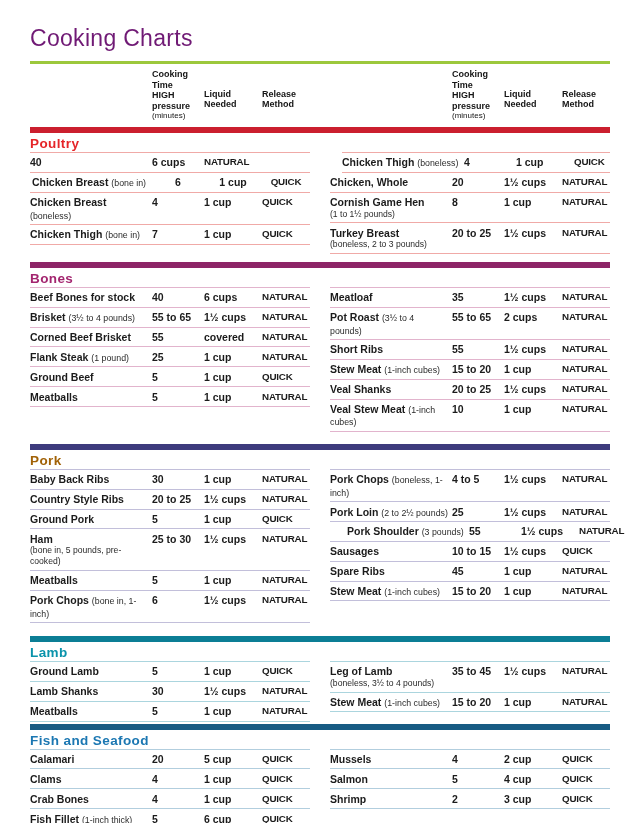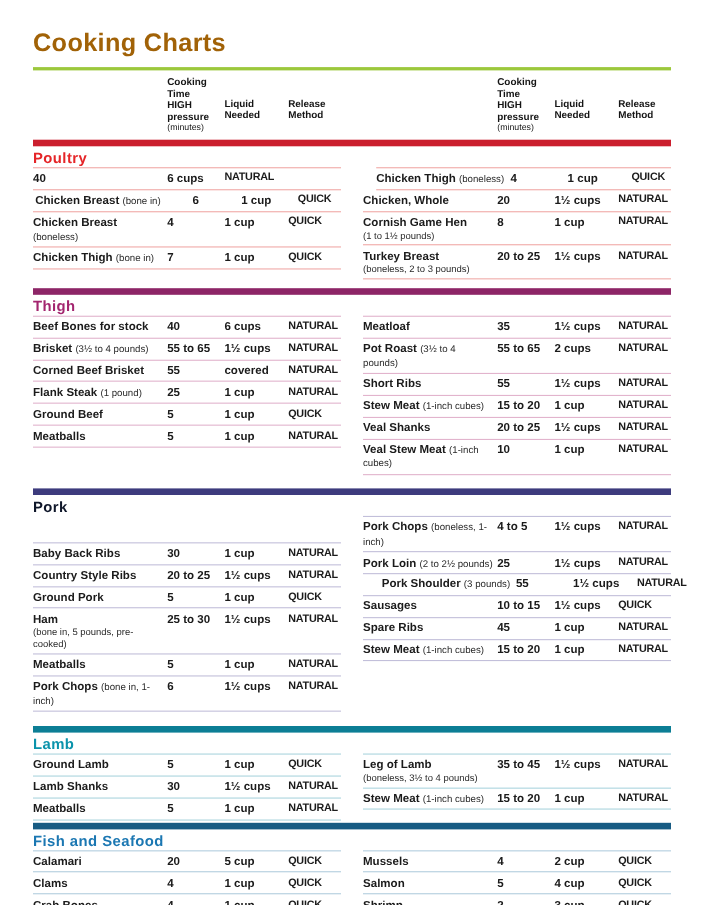--- a/index.html
+++ b/index.html
@@ -6,22 +6,22 @@
   html, body { margin: 0; padding: 0; background: #ffffff; }
   body {
     width: 640px; height: 823px; overflow: hidden;
     font-family: "Liberation Sans", sans-serif;
     -webkit-font-smoothing: antialiased;
   }
   .page { padding: 25px 30px 0 30px; width: 640px; }
 
   h1.page-title {
     margin: 0 0 9px 0;
-    font-size: 23px; font-weight: bold; letter-spacing: 0.3px;
-    color: #a16207;
+    font-size: 23px; font-weight: normal; letter-spacing: 0.3px;
+    color: #701a75;
   }
   .title-rule { width: 580px; height: 3px; background: #9cc83c; margin-bottom: 5px; }
 
   
   .halves { display: grid; grid-template-columns: 280px 280px; column-gap: 20px; align-items: start; }
 
   
   .header-band { margin-bottom: 6px; }
   .hdr-grid { display: grid; grid-template-columns: 122px 52px 58px 48px; align-items: end; }
   .hdr-cell { font-size: 9px; font-weight: bold; color: #151515; line-height: 1.18; }
@@ -155,21 +155,21 @@
                 <div class="c-release">NATURAL</div>
               </div>
             </div>
           </div>
         </div>
       </div>
       <div class="section">
         <div class="sec-bar m1" style="background: rgb(141, 37, 103);"></div>
         <div class="halves">
           <div class="col-left">
-            <h2 class="sec-title" style="color: rgb(163, 37, 111);">Thigh</h2>
+            <h2 class="sec-title" style="color: rgb(163, 37, 111);">Bones</h2>
             <div class="tbl">
               <div class="trow first" style="border-bottom-color: rgb(226, 180, 205); border-top-color: rgb(226, 180, 205);">
                 <div class="c-item"><span class="item-text">Beef Bones for stock</span></div>
                 <div class="c-time">40</div>
                 <div class="c-liquid">6 cups</div>
                 <div class="c-release">NATURAL</div>
               </div>
               <div class="trow" style="border-bottom-color: rgb(226, 180, 205);">
                 <div class="c-item"><span class="item-text">Brisket</span> <span class="note">(3½ to 4 pounds)</span></div>
                 <div class="c-time">55 to 65</div>
@@ -241,23 +241,23 @@
                 <div class="c-release">NATURAL</div>
               </div>
             </div>
           </div>
         </div>
       </div>
       <div class="section">
         <div class="sec-bar m2" style="background: rgb(61, 59, 125);"></div>
         <div class="halves">
           <div class="col-left">
-            <h2 class="sec-title" style="color: #0f172a;">Pork</h2>
+            <h2 class="sec-title" style="color: #a16207;">Pork</h2>
             <div class="tbl">
-              <div class="trow first" style="border-bottom-color: rgb(194, 191, 218); border-top-color: rgb(194, 191, 218); margin-top: 24px;">
+              <div class="trow first" style="border-bottom-color: rgb(194, 191, 218); border-top-color: rgb(194, 191, 218);">
                 <div class="c-item"><span class="item-text">Baby Back Ribs</span></div>
                 <div class="c-time">30</div>
                 <div class="c-liquid">1 cup</div>
                 <div class="c-release">NATURAL</div>
               </div>
               <div class="trow" style="border-bottom-color: rgb(194, 191, 218);">
                 <div class="c-item"><span class="item-text">Country Style Ribs</span></div>
                 <div class="c-time">20 to 25</div>
                 <div class="c-liquid">1½ cups</div>
                 <div class="c-release">NATURAL</div>

